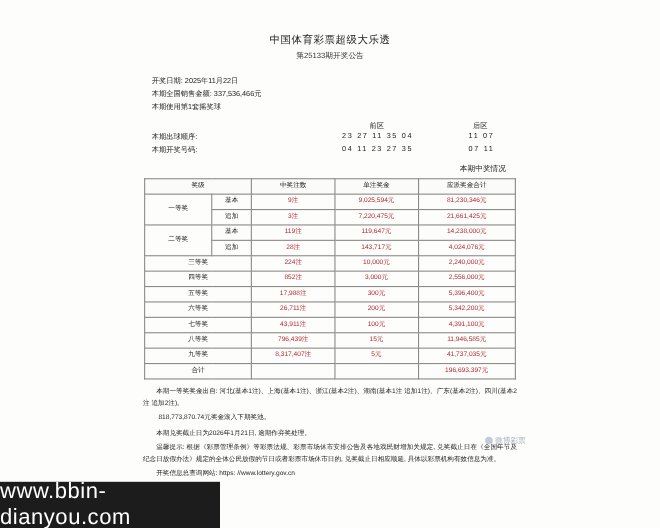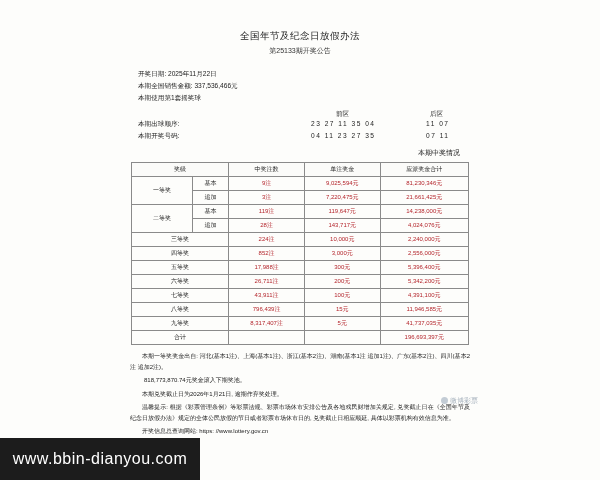--- a/index.html
+++ b/index.html
@@ -131,32 +131,32 @@
   .bottom-bar {
     position: absolute;
     left: 0; bottom: 0;
     width: 200px;
     height: 42px;
     background: #1c1c1c;
     color: #ffffff;
     display: flex;
     align-items: center;
     justify-content: center;
-    font-size: 16px;
+    font-size: 20px;
     letter-spacing: 0.5px;
   }
 </style>
 </head>
 <body>
 
 <div class="page">
 
   <div class="doc">
 
-    <div class="title">全国年节及纪念日放假办法</div>
+    <div class="title">中国体育彩票超级大乐透</div>
     <div class="subtitle">第25133期开奖公告</div>
 
     <div class="info">
       <div>开奖日期: 2025年11月22日</div>
       <div>本期全国销售金额: 337,536,466元</div>
       <div>本期使用第1套摇奖球</div>
     </div>
 
     <div class="zone-head">
       <span class="zone-front">前区</span>

